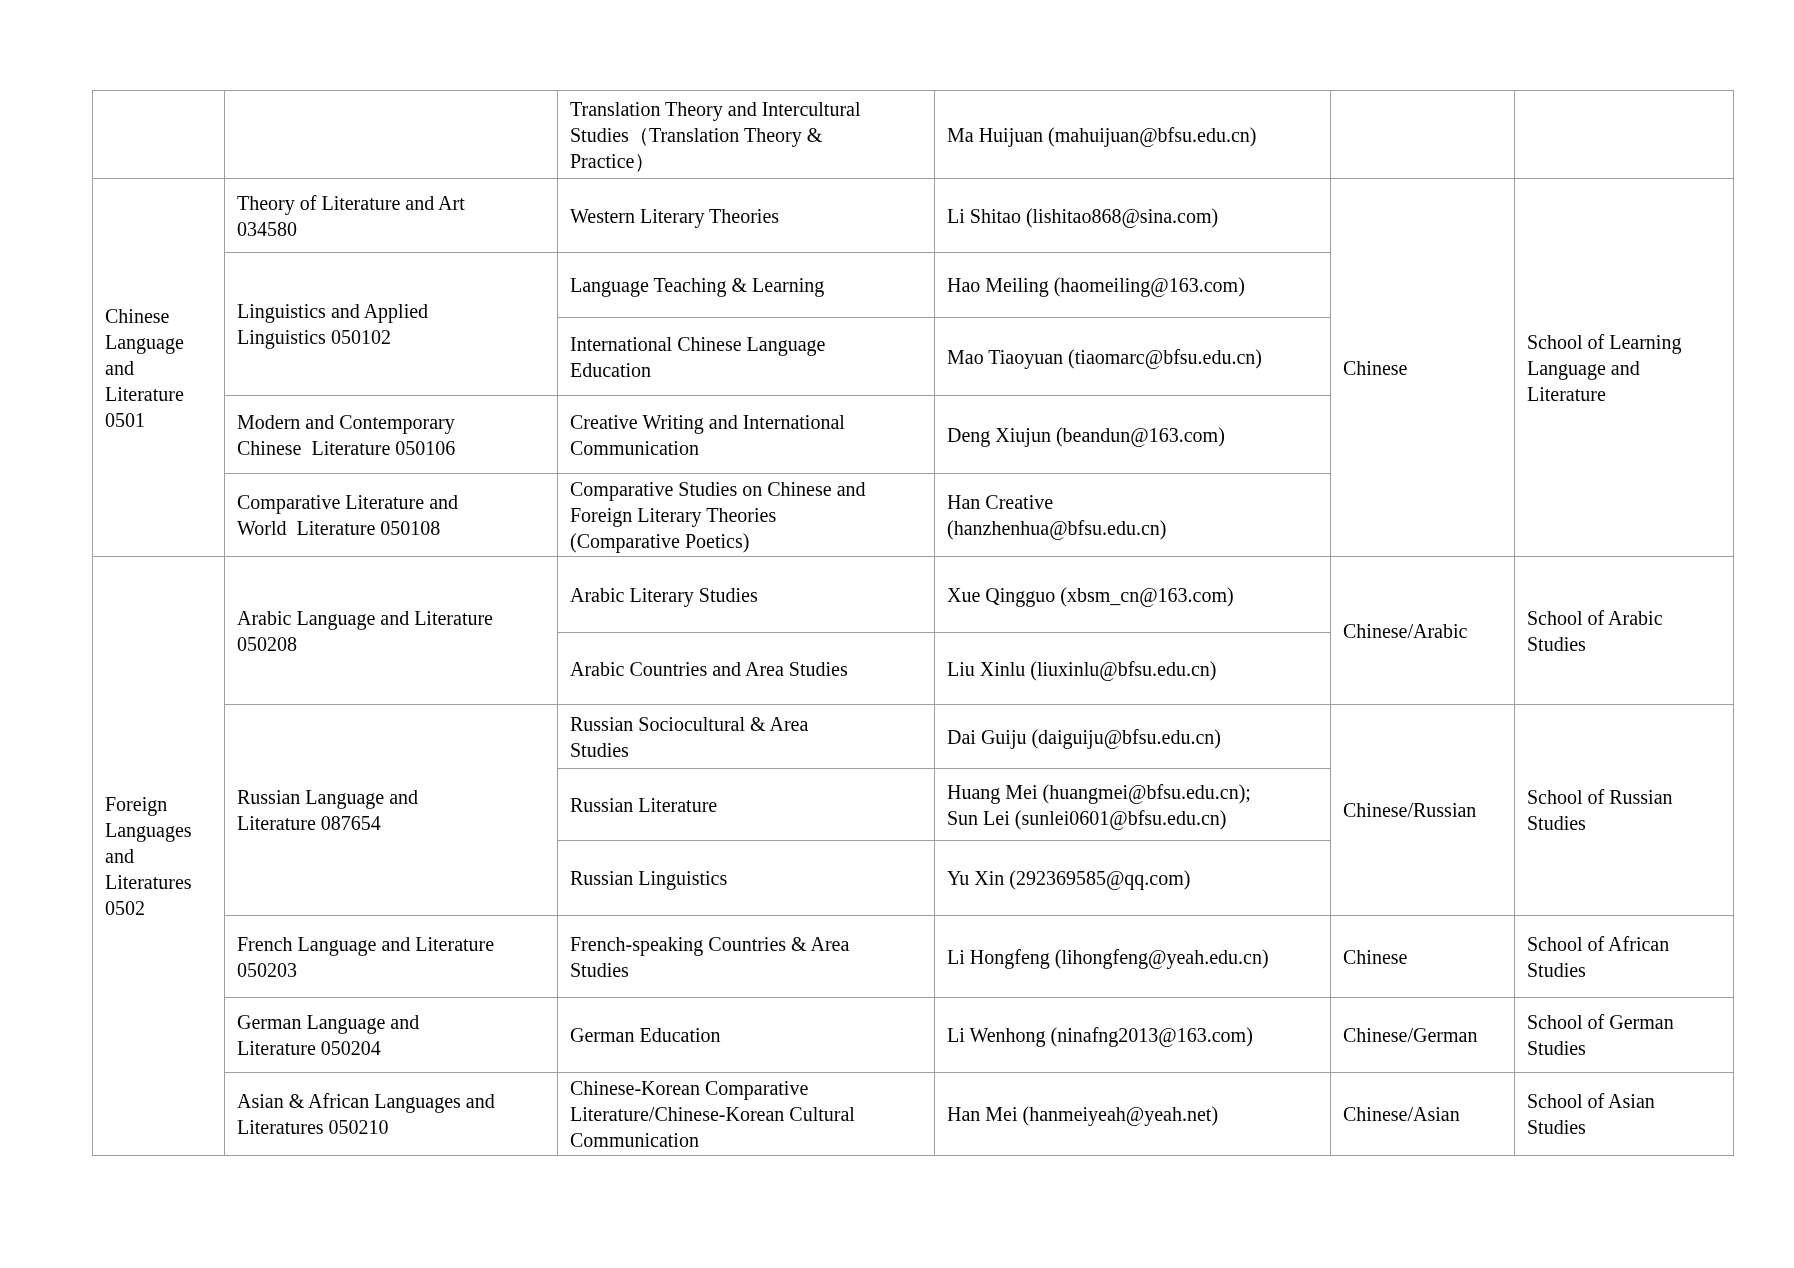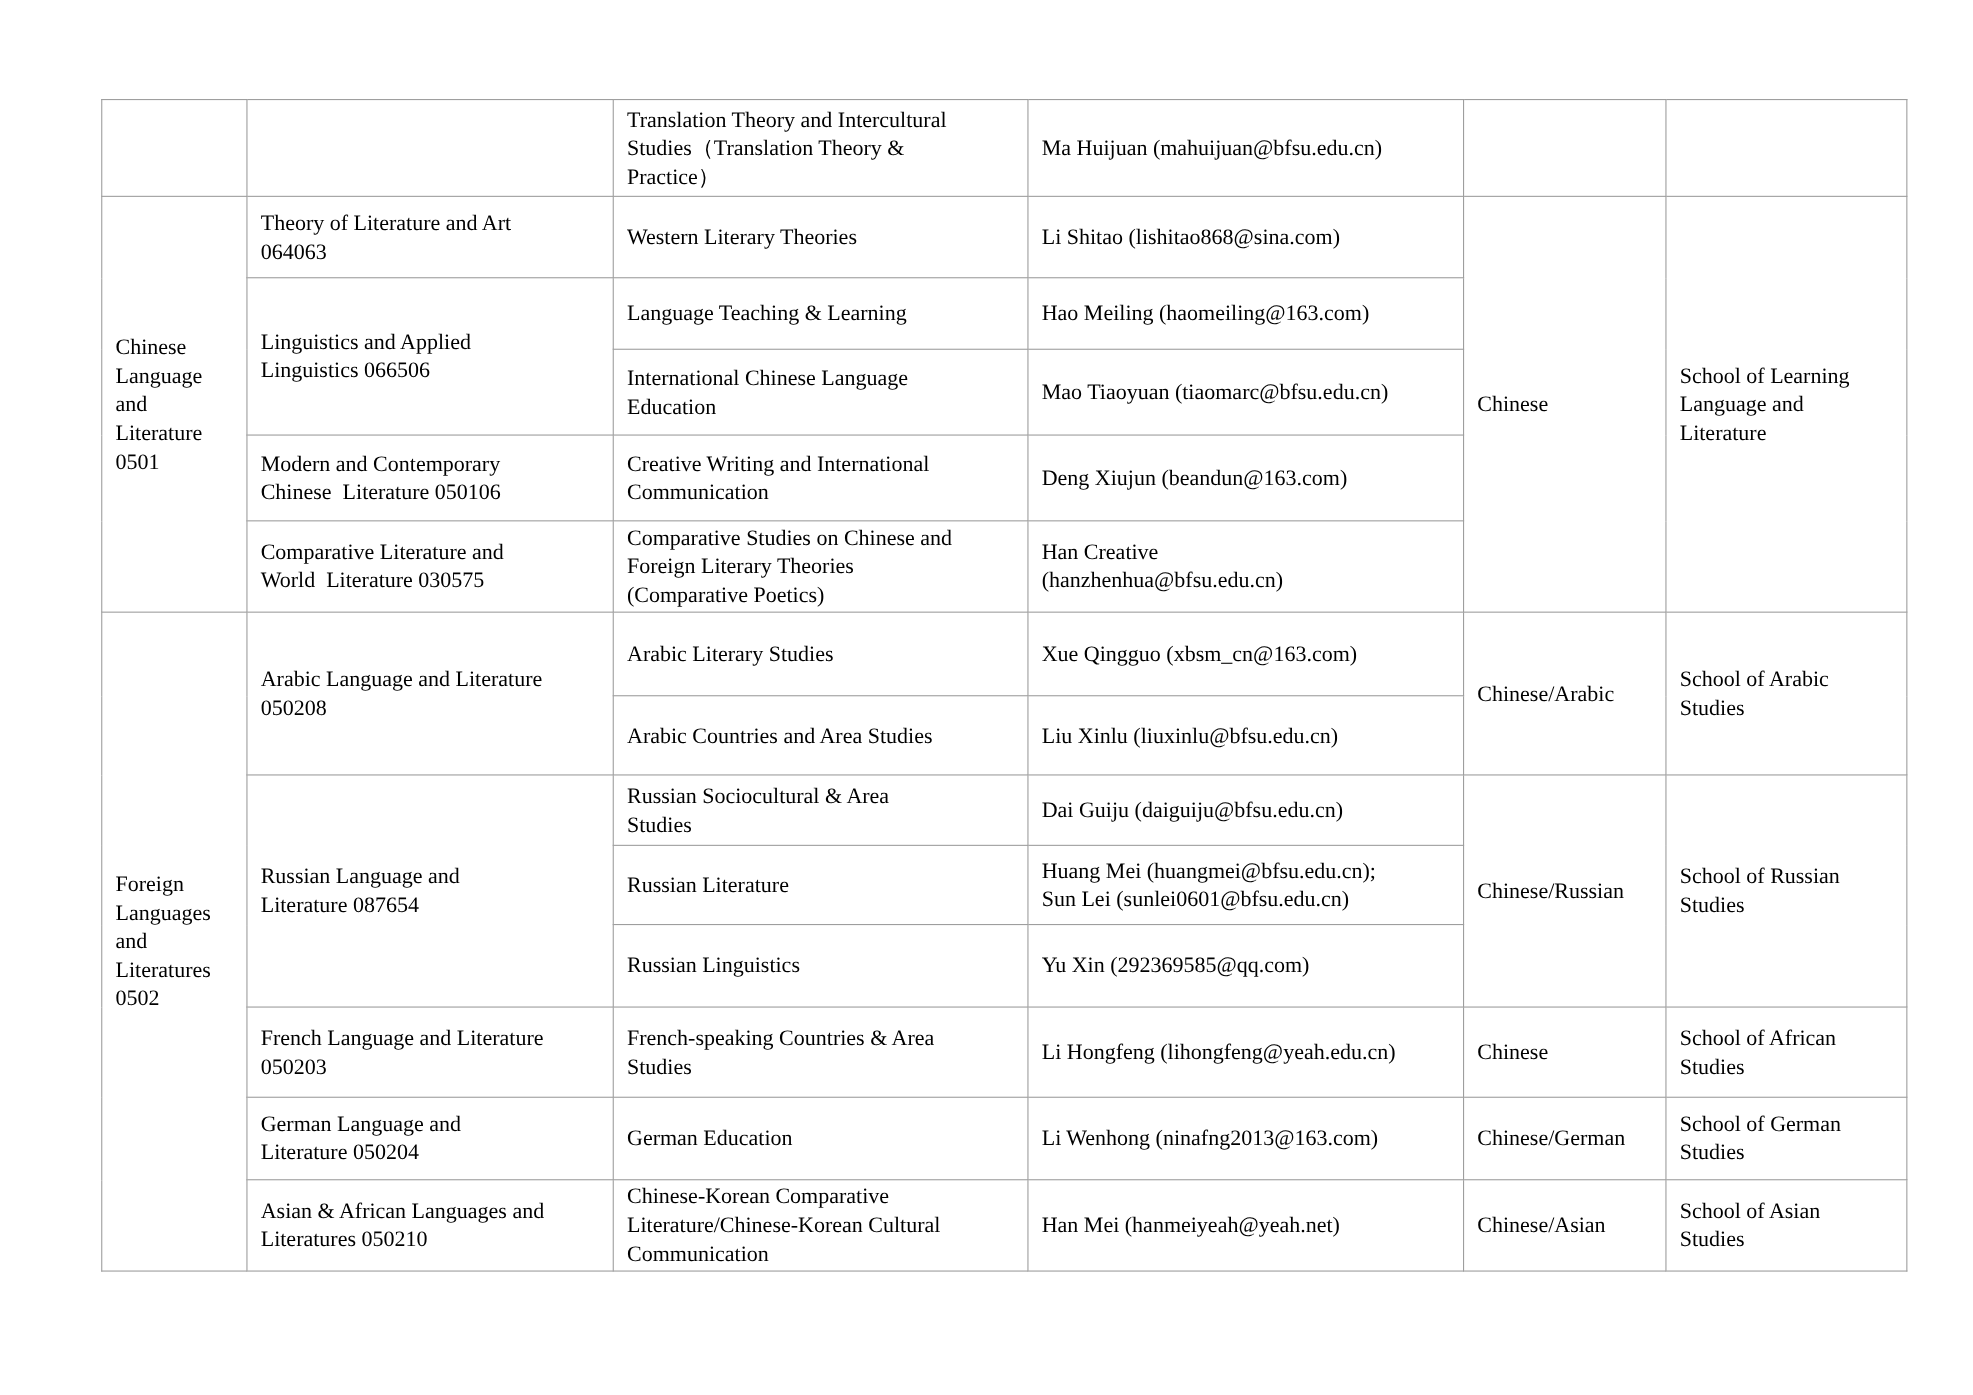--- a/index.html
+++ b/index.html
@@ -56,49 +56,49 @@
       <td></td>
       <td></td>
     </tr>
     <tr style="height:74px">
       <td rowspan="5">Chinese
 Language
 and
 Literature
 0501</td>
       <td>Theory of Literature and Art
-064063</td>
+034580</td>
       <td>Western Literary Theories</td>
       <td>Li Shitao (lishitao868@sina.com)</td>
       <td rowspan="5">Chinese</td>
       <td rowspan="5">School of Learning
 Language and
 Literature</td>
     </tr>
     <tr style="height:65px">
       <td rowspan="2">Linguistics and Applied
-Linguistics 066506</td>
+Linguistics 050102</td>
       <td>Language Teaching &amp; Learning</td>
       <td>Hao Meiling (haomeiling@163.com)</td>
     </tr>
     <tr style="height:78px">
       <td>International Chinese Language
 Education</td>
       <td>Mao Tiaoyuan (tiaomarc@bfsu.edu.cn)</td>
     </tr>
     <tr style="height:78px">
       <td>Modern and Contemporary
 Chinese  Literature 050106</td>
       <td>Creative Writing and International
 Communication</td>
       <td>Deng Xiujun (beandun@163.com)</td>
     </tr>
     <tr style="height:81px">
       <td>Comparative Literature and
-World  Literature 030575</td>
+World  Literature 050108</td>
       <td>Comparative Studies on Chinese and
 Foreign Literary Theories
 (Comparative Poetics)</td>
       <td>Han Creative
 (hanzhenhua@bfsu.edu.cn)</td>
     </tr>
     <tr style="height:76px">
       <td rowspan="8">Foreign
 Languages
 and

